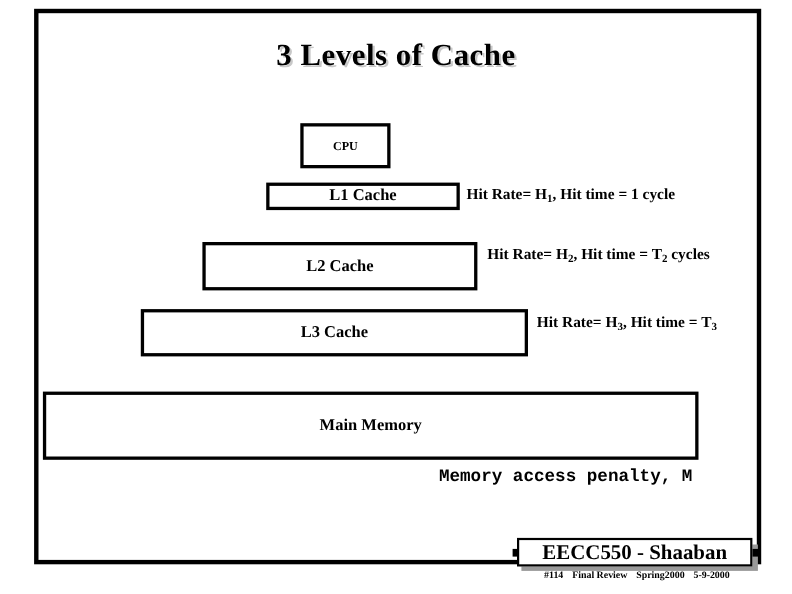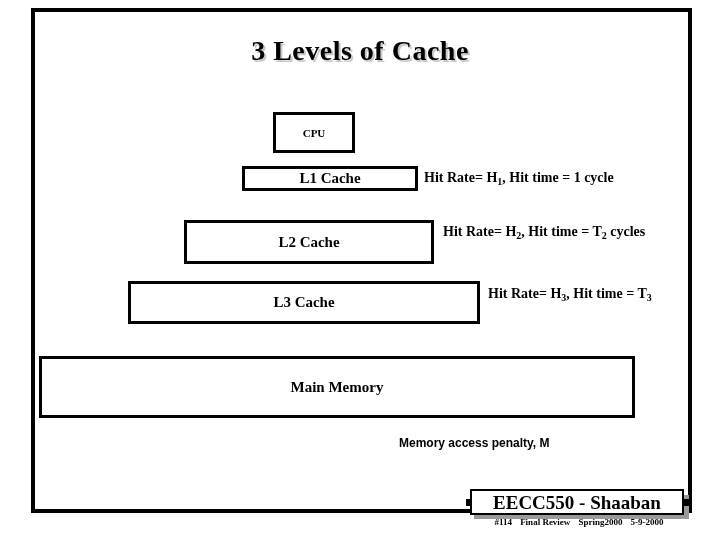--- a/index.html
+++ b/index.html
@@ -90,27 +90,26 @@
   }
 
   #annot-l1 { left: 424px; top: 169px; }
   #annot-l2 { left: 443px; top: 223px; }
   #annot-l3 { left: 488px; top: 285px; }
 
   #annot-mem {
     position: absolute;
     left: 399px;
     top: 424px;
-    font-family: Liberation Sans, sans-serif;
-    font-weight: bold;
-    font-size: 12px;
+    font-family: Liberation Mono, monospace;
+    font-weight: bold;
+    font-size: 16px;
     line-height: 19px;
     color: #000000;
     white-space: nowrap;
-    margin-top: 10px;
   }
 
   
   #footer {
     position: absolute;
     left: 466px;
     top: 489px;
     width: 226px;
     height: 48px;
   }

